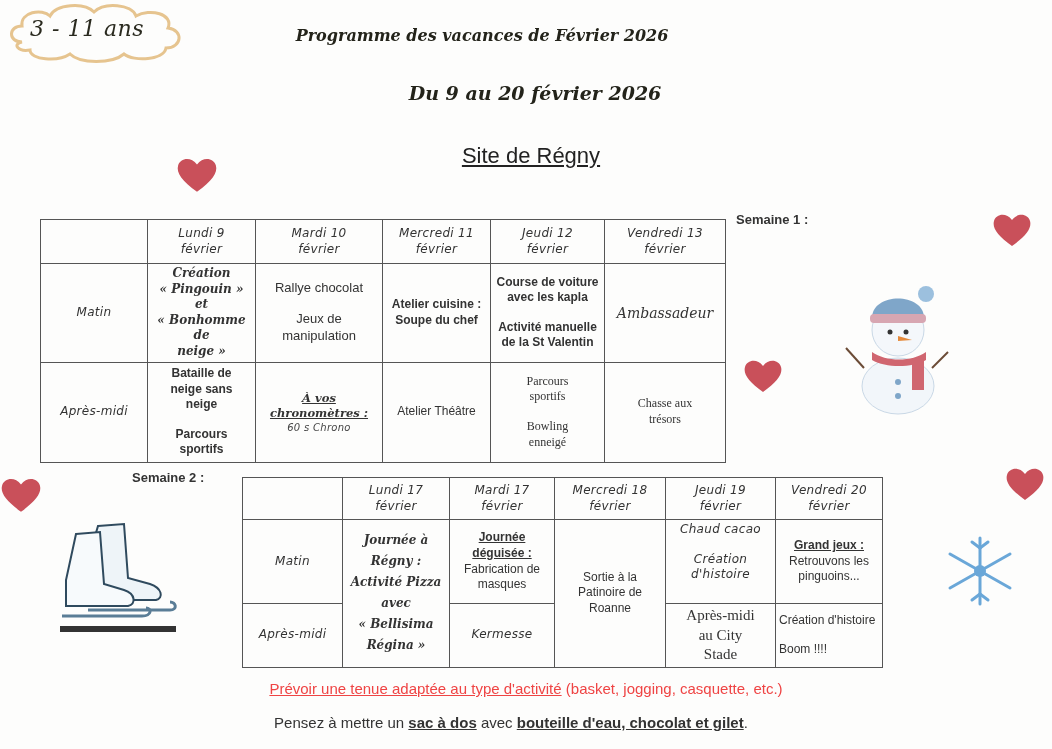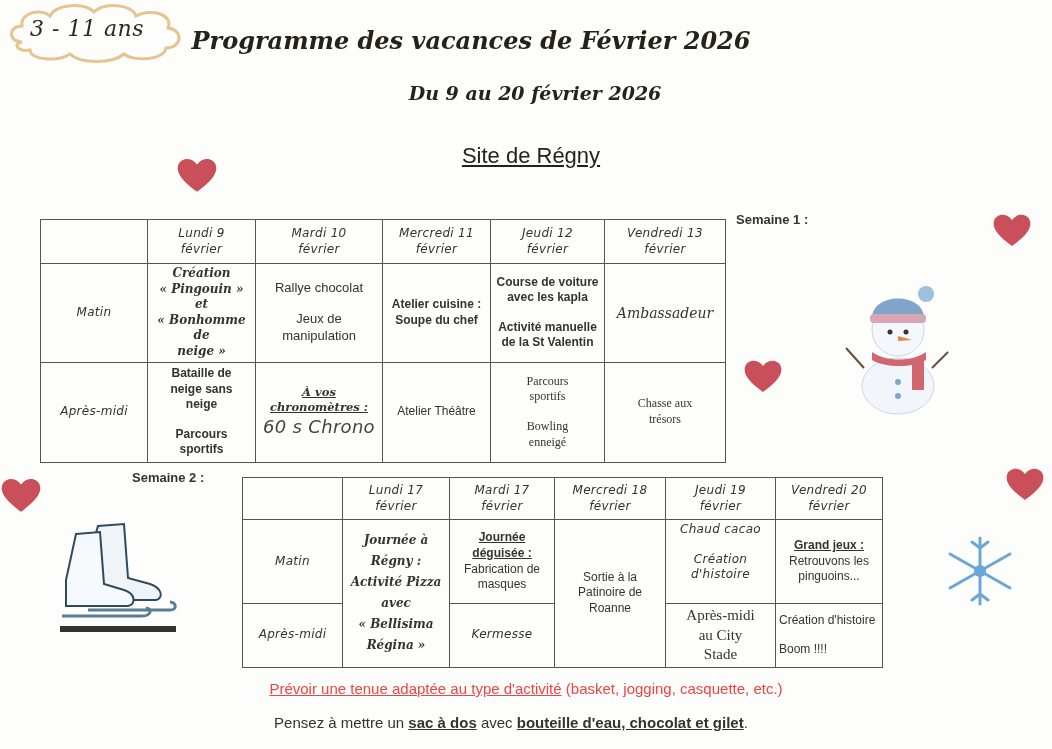--- a/index.html
+++ b/index.html
@@ -11,23 +11,23 @@
   }
   .abs { position: absolute; }
   .cloud {
     left: 4px; top: 2px; width: 185px; height: 62px;
   }
   .cloud-text {
     left: 30px; top: 16px; font-family: "DejaVu Serif", serif; font-style: italic;
     font-size: 22px; color: #2a2a1f; letter-spacing: 0.5px;
   }
   .title {
-    left: 5px; width: 932px; top: 26px; text-align: center;
+    left: 16px; width: 932px; top: 26px; text-align: center;
     font-family: "DejaVu Serif", serif; font-style: italic; font-weight: bold;
-    font-size: 24px; color: #23231a;
+    font-size: 16px; color: #23231a;
   }
   .subtitle {
     left: 0; width: 1070px; top: 82px; text-align: center;
     font-family: "DejaVu Serif", serif; font-style: italic; font-weight: bold;
     font-size: 19px; color: #23231a;
   }
   .site {
     left: 0; width: 1062px; top: 143px; text-align: center;
     font-family: "Liberation Sans", sans-serif; font-size: 22px; color: #222;
     text-decoration: underline;
@@ -36,21 +36,21 @@
     font-family: "Liberation Sans", sans-serif; font-weight: bold; font-size: 13px;
     color: #333;
   }
   table.sched {
     position: absolute; border-collapse: collapse; table-layout: fixed; border-radius: 22px;
   }
   table.sched td {
     border: 1.3px solid #555; text-align: center; vertical-align: middle;
     padding: 2px 3px; font-size: 12px; line-height: 1.3; color: #333;
   }
-  .hand { font-family: "DejaVu Sans", sans-serif; font-style: italic; font-weight: 300; color: #444; font-size: 18px; letter-spacing: 0.3px; }
+  .hand { font-family: "DejaVu Sans", sans-serif; font-style: italic; font-weight: 300; color: #444; font-size: 10px; letter-spacing: 0.3px; }
   .cursive { font-family: "DejaVu Serif", serif; font-style: italic; font-weight: bold; font-size: 11.5px; color: #333; }
   .serif { font-family: "Liberation Serif", serif; font-size: 16px; color: #444; }
   .bold { font-weight: bold; }
   .small { font-size: 10.5px; }
   .u { text-decoration: underline; }
   .gap { height: 14px; }
   .footer1 {
     left: 0; width: 1052px; top: 680px; text-align: center; font-size: 15px; color: #ef4444;
   }
   .footer2 {

